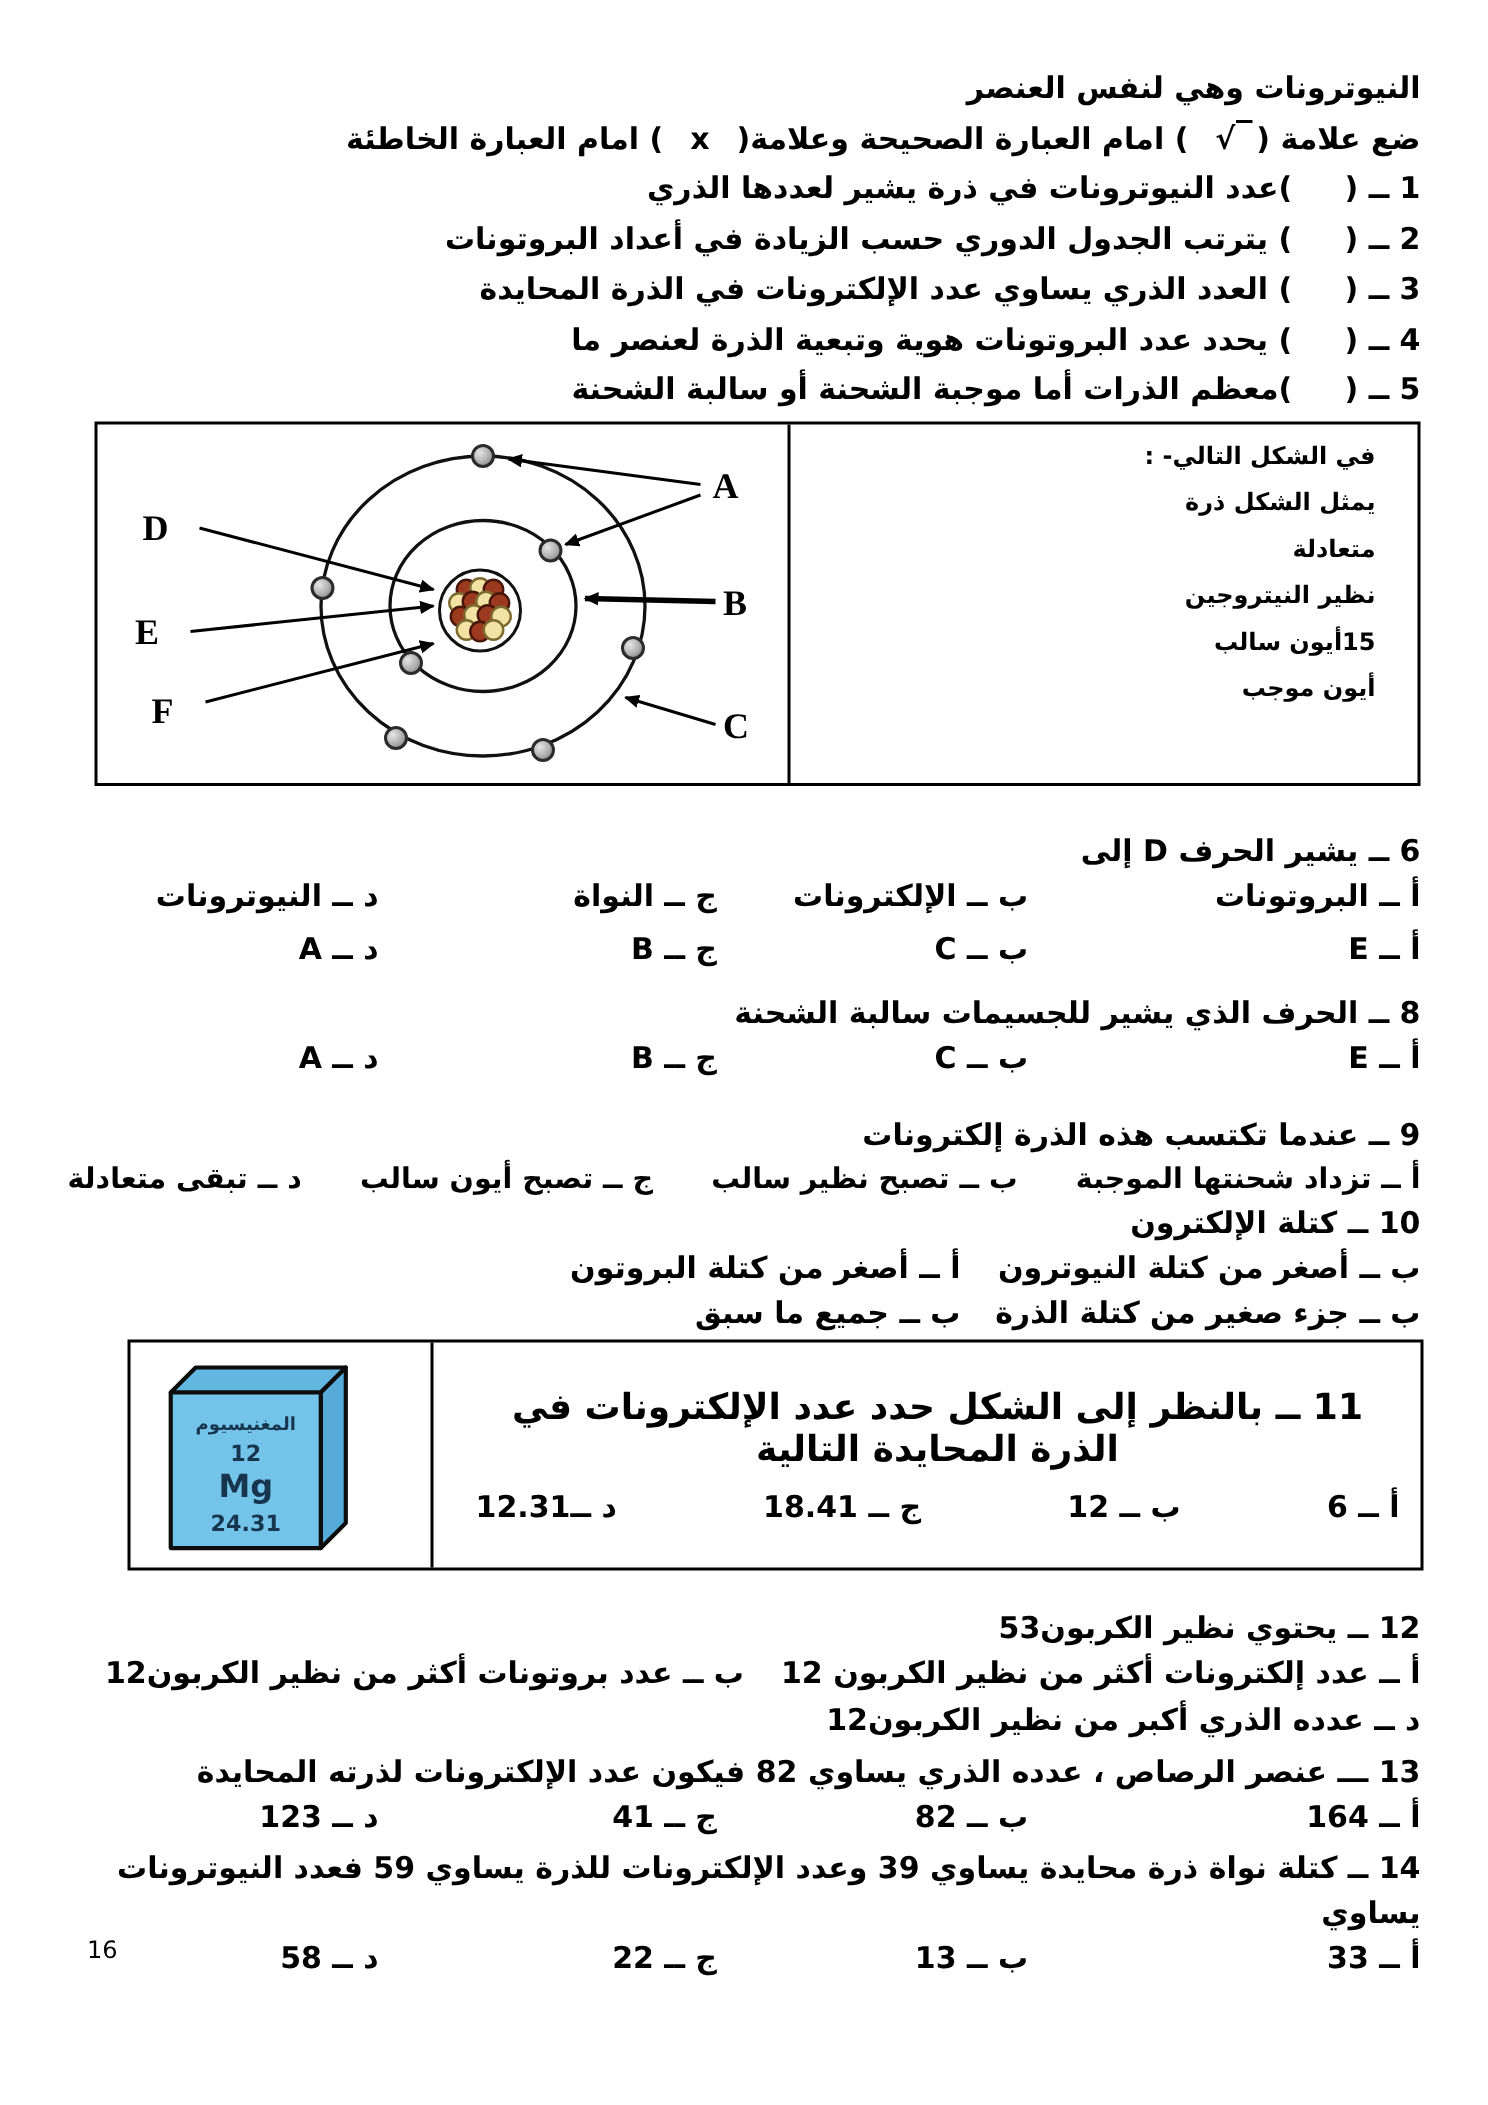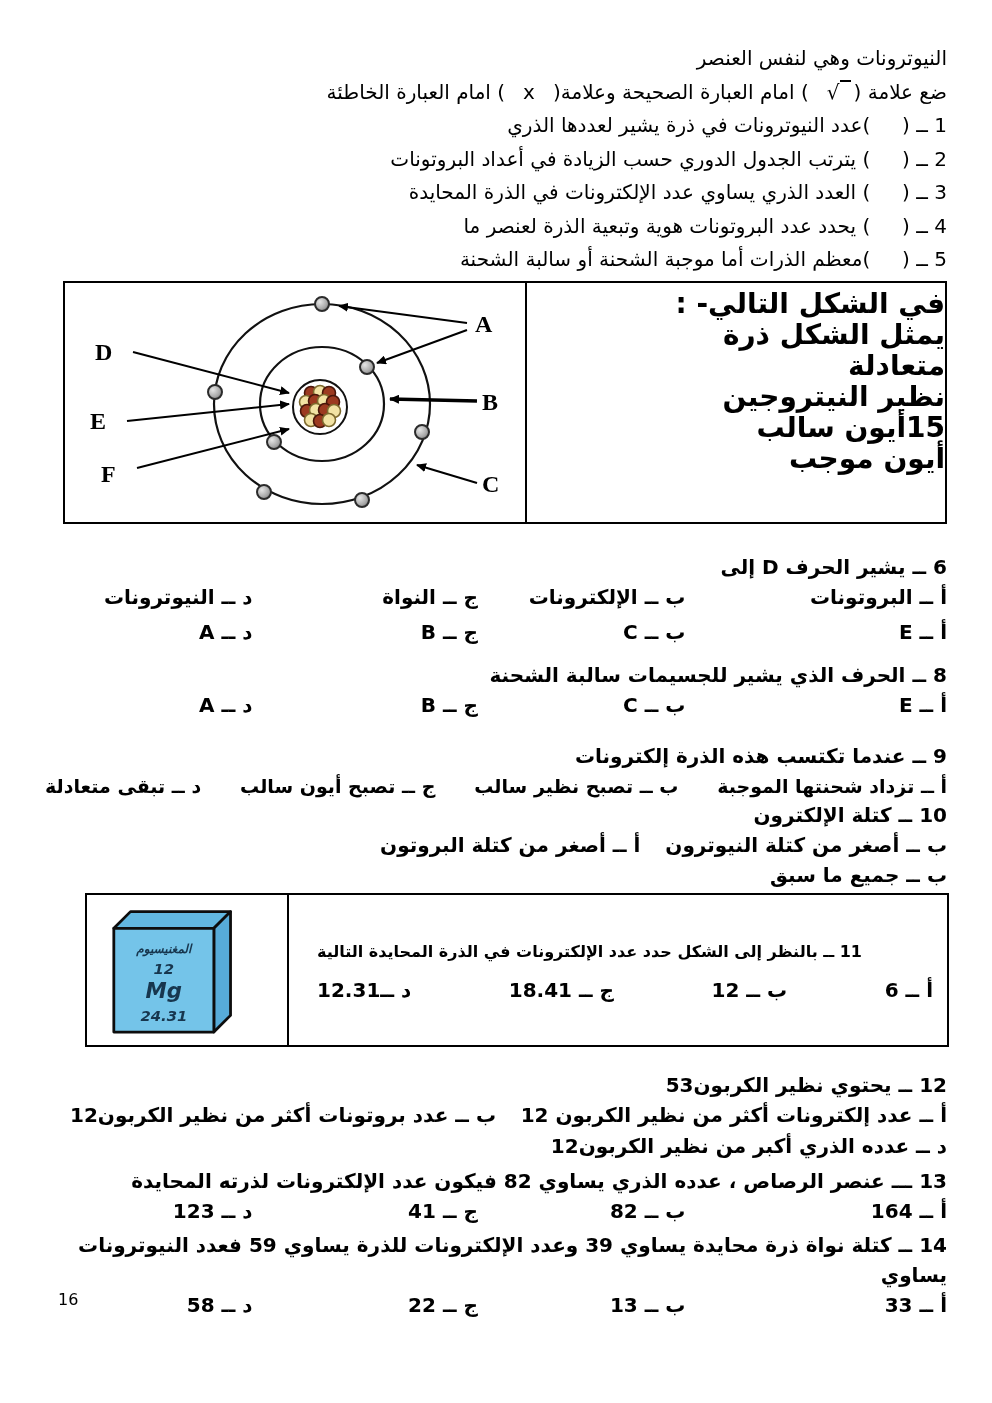--- a/index.html
+++ b/index.html
@@ -1,45 +1,45 @@
 <!DOCTYPE html>
 <html lang="ar"><head>
 <meta charset="utf-8">
 <style>
   html,body{margin:0;padding:0;background:#fff;}
   .page{position:relative;width:992px;height:1403px;background:#ffffff;color:#000;
         font-family:"DejaVu Sans",sans-serif;overflow:hidden;}
   
   .topblock{position:absolute;top:42px;right:45px;left:45px;direction:rtl;text-align:right;
-            font-weight:normal;font-size:20px;line-height:33.5px;}
+            font-weight:bold;font-size:20px;line-height:33.5px;}
   .radical{display:inline-block;direction:ltr;position:relative;margin:0 14px 0 18px;}
   .radical::after{content:"";position:absolute;left:100%;top:4px;width:11px;height:2px;background:#000;}
   .xsym{display:inline-block;margin:0 18px;}
   
   .figurebox{position:absolute;left:63px;top:281px;width:880px;height:239px;border:2px solid #000;
              display:flex;flex-direction:row;}
   .diagcell{width:460px;flex:none;position:relative;}
   .diagcell svg{position:absolute;left:0;top:0;}
   .capcell{flex:1;border-left:2px solid #000;direction:rtl;text-align:right;font-weight:bold;
-           font-size:28px;line-height:31px;padding:5px 0;}
+           font-size:16px;line-height:31px;padding:5px 28px;}
   
   .q{position:absolute;right:45px;left:45px;direction:rtl;font-weight:bold;}
   .qtitle{font-size:20px;line-height:30px;text-align:right;}
   .row4{display:grid;grid-template-columns:29% 23% 25% 23%;direction:rtl;font-size:20px;line-height:31px;}
   .row4 .cell{text-align:right;padding-left:6px;}
   .rowspread{display:flex;direction:rtl;justify-content:space-between;font-size:19px;line-height:31px;}
   .row2a{display:grid;grid-template-columns:34% 66%;direction:rtl;font-size:20px;line-height:30px;}
   .row2b{display:grid;grid-template-columns:50% 50%;direction:rtl;font-size:20px;line-height:31px;}
   .row2a .cell,.row2b .cell{text-align:right;}
   
   .q11box{position:absolute;left:85px;top:893px;width:860px;height:150px;border:2px solid #000;display:flex;}
-  .mgcell{width:200px;flex:none;display:flex;align-items:center;justify-content:center;font-style:italic;}
+  .mgcell{width:200px;flex:none;display:flex;align-items:center;justify-content:center;}
   .q11text{flex:1;border-left:2px solid #000;direction:rtl;display:flex;flex-direction:column;
            justify-content:center;gap:12px;padding:0 14px 0 28px;font-weight:bold;}
-  .q11text .t{font-size:16px;text-align:left;line-height:28px;}
+  .q11text .t{font-size:24px;text-align:center;line-height:28px;}
   .q11opts{display:flex;direction:rtl;justify-content:space-between;font-size:20px;}
   
   .pagenum{position:absolute;left:58px;top:1290px;font-size:16px;font-weight:normal;
            font-family:"DejaVu Sans",sans-serif;}
   .svglabel{font-family:"Liberation Serif","DejaVu Serif",serif;font-weight:bold;font-size:24px;fill:#000;}
   .cardtxt{font-family:"DejaVu Sans",sans-serif;font-weight:bold;fill:#17364e;text-anchor:middle;}
 </style>
 </head>
 <body>
 
@@ -167,20 +167,21 @@
     </div>
   </div>
 
   <div class="q" style="top:800px">
     <div class="qtitle">10 ــ كتلة الإلكترون</div>
     <div class="row2a">
       <div class="cell">ب ــ  أصغر من كتلة النيوترون</div>
       <div class="cell">أ ــ أصغر من كتلة البروتون</div>
     </div>
     <div class="row2a">
+      <div class="cell">ب ــ جزء صغير من كتلة الذرة</div>
       <div class="cell">ب ــ جميع ما سبق</div>
     </div>
   </div>
 
   <div class="q11box">
     <div class="mgcell">
       <svg width="176" height="140" viewBox="0 0 190 150">
         <polygon points="16,30 34,12 142,12 124,30" stroke="#0d0d0d" stroke-width="3" stroke-linejoin="round" fill="#62b7e0"></polygon>
         <polygon points="124,30 142,12 142,124 124,142" stroke="#0d0d0d" stroke-width="3" stroke-linejoin="round" fill="#57abd8"></polygon>
         <rect x="16" y="30" width="108" height="112" stroke="#0d0d0d" stroke-width="3" stroke-linejoin="round" fill="#74c4e9"></rect>

